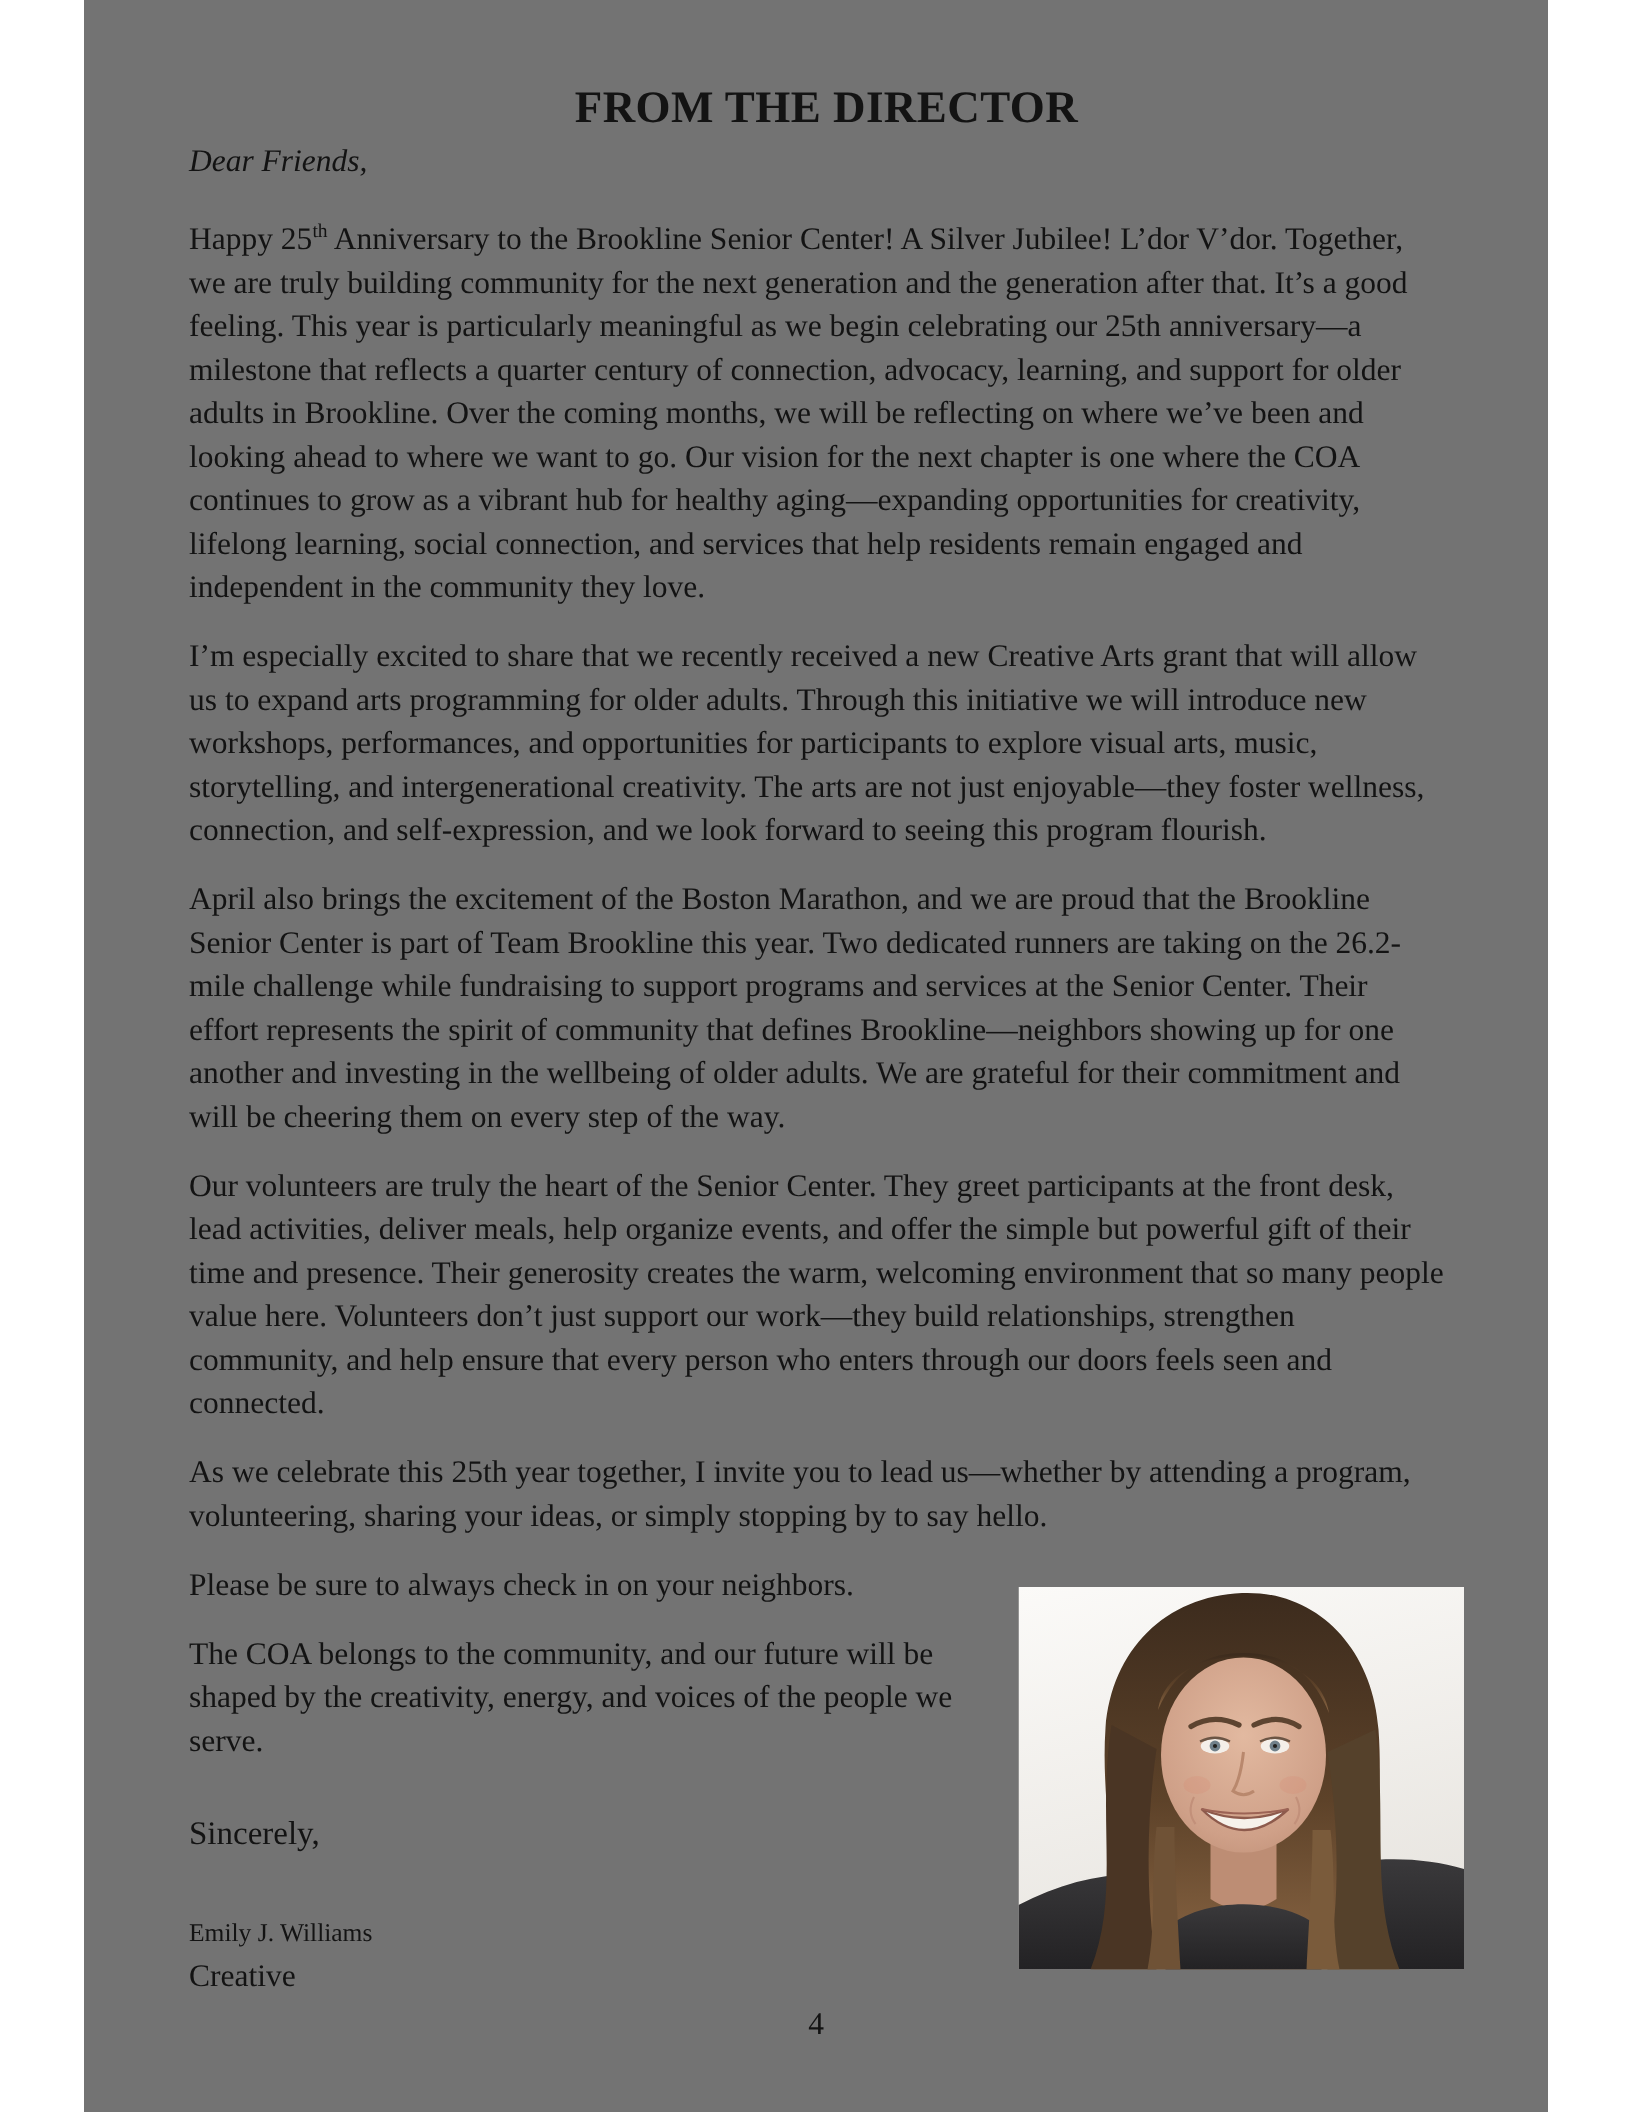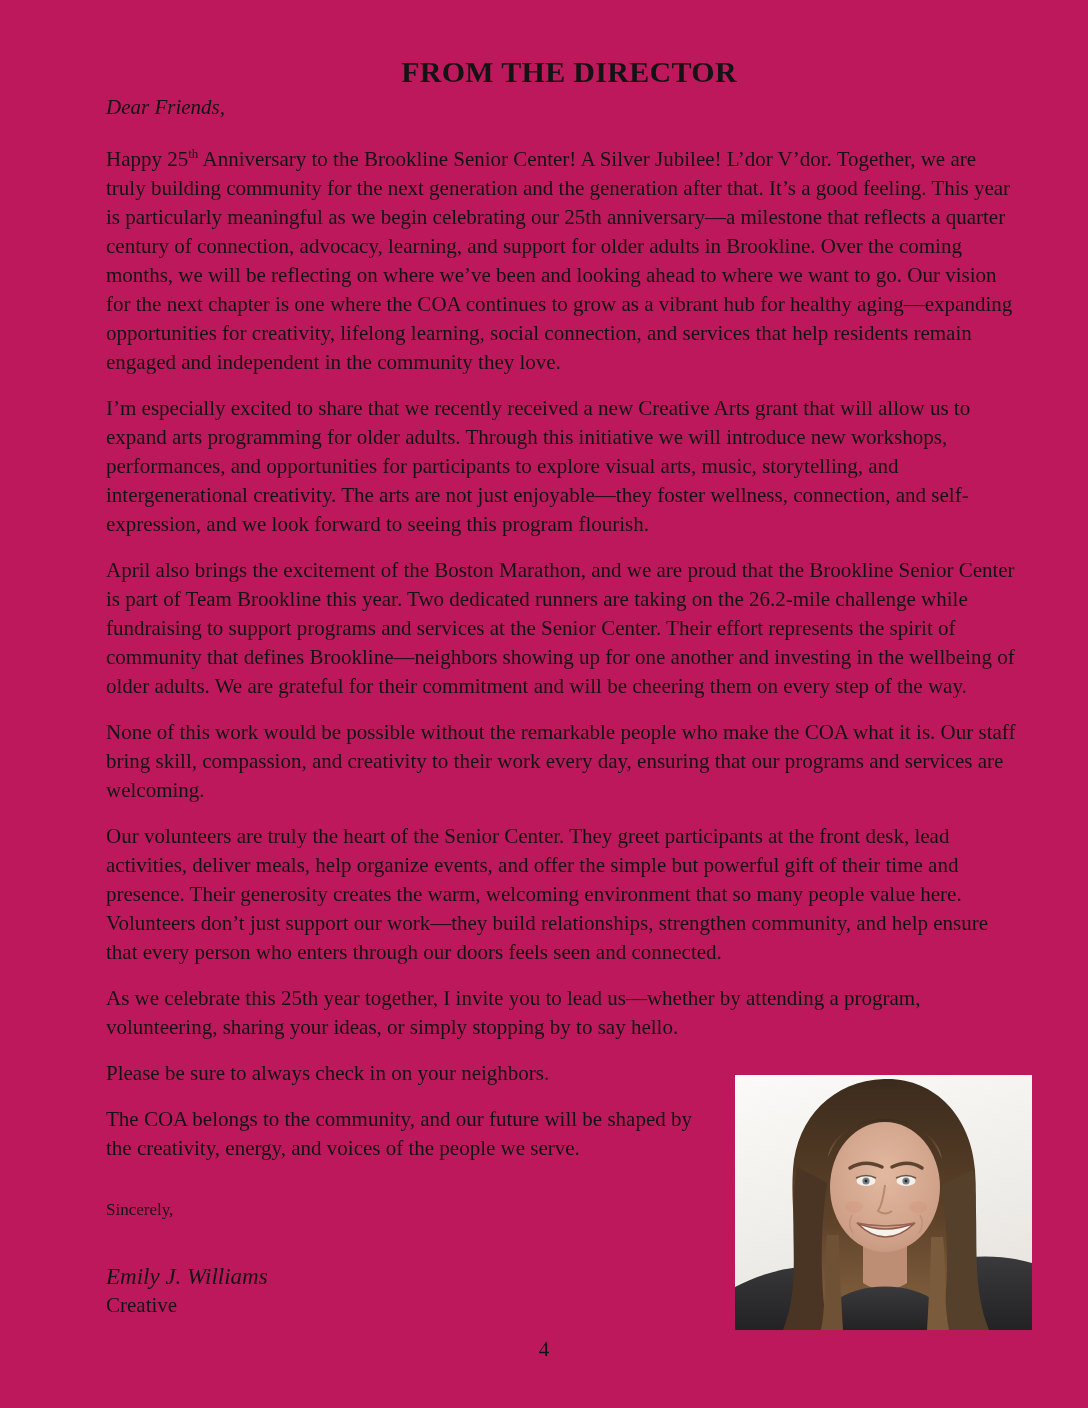--- a/index.html
+++ b/index.html
@@ -2,26 +2,26 @@
 <html><head>
 <meta charset="utf-8">
 <style>
   html, body {
     margin: 0;
     padding: 0;
     background: #ffffff;
   }
   .page {
     position: relative;
-    width: 1088px;
+    width: 976px;
     height: 1408px;
     margin: 0 auto;
-    background: #be185d;
+    background: #737373;
     box-sizing: border-box;
-    padding: 54px 56px 0 106px;
+    padding: 54px 56px 0 70px;
     font-family: "Liberation Serif", "DejaVu Serif", serif;
     color: #131313;
     overflow: hidden;
   }
   .title {
     margin: 0 0 4px 0;
     text-align: center;
     font-size: 30px;
     line-height: 36px;
     font-weight: bold;
@@ -49,28 +49,27 @@
     height: 255px;
     margin: 16px 0 6px 26px;
   }
   .photo-wrap svg {
     display: block;
     width: 100%;
     height: 100%;
   }
   .closing {
     margin: 32px 0 0 0;
-    font-size: 17px;
+    font-size: 22px;
     line-height: 29px;
   }
   .sig-name {
     margin: 38px 0 0 0;
-    font-size: 23px;
+    font-size: 17px;
     line-height: 29px;
-    font-style: italic;
   }
   .sig-role {
     margin: 0;
     font-size: 21px;
     line-height: 29px;
   }
   .page-number {
     position: absolute;
     left: 0;
     right: 0;
@@ -88,21 +87,20 @@
   <h1 class="title">FROM THE DIRECTOR</h1>
 
   <p class="salutation">Dear Friends,</p>
 
   <p class="body-para"><span>Happy 25</span><sup>th</sup><span> Anniversary to the Brookline Senior Center! A Silver Jubilee! L’dor V’dor. Together, we are truly building community for the next generation and the generation after that. It’s a good feeling. This year is particularly meaningful as we begin celebrating our 25th anniversary—a milestone that reflects a quarter century of connection, advocacy, learning, and support for older adults in Brookline. Over the coming months, we will be reflecting on where we’ve been and looking ahead to where we want to go. Our vision for the next chapter is one where the COA continues to grow as a vibrant hub for healthy aging—expanding opportunities for creativity, lifelong learning, social connection, and services that help residents remain engaged and independent in the community they love.</span></p>
 
   <p class="body-para">I’m especially excited to share that we recently received a new Creative Arts grant that will allow us to expand arts programming for older adults. Through this initiative we will introduce new workshops, performances, and opportunities for participants to explore visual arts, music, storytelling, and intergenerational creativity. The arts are not just enjoyable—they foster wellness, connection, and self-expression, and we look forward to seeing this program flourish.</p>
 
   <p class="body-para">April also brings the excitement of the Boston Marathon, and we are proud that the Brookline Senior Center is part of Team Brookline this year. Two dedicated runners are taking on the 26.2-mile challenge while fundraising to support programs and services at the Senior Center. Their effort represents the spirit of community that defines Brookline—neighbors showing up for one another and investing in the wellbeing of older adults. We are grateful for their commitment and will be cheering them on every step of the way.</p>
 
-  <p class="body-para">None of this work would be possible without the remarkable people who make the COA what it is. Our staff bring skill, compassion, and creativity to their work every day, ensuring that our programs and services are welcoming.</p>
 
   <p class="body-para">Our volunteers are truly the heart of the Senior Center. They greet participants at the front desk, lead activities, deliver meals, help organize events, and offer the simple but powerful gift of their time and presence. Their generosity creates the warm, welcoming environment that so many people value here. Volunteers don’t just support our work—they build relationships, strengthen community, and help ensure that every person who enters through our doors feels seen and connected.</p>
 
   <p class="body-para">As we celebrate this 25th year together, I invite you to lead us—whether by attending a program, volunteering, sharing your ideas, or simply stopping by to say hello.</p>
 
   <div class="photo-wrap">
     <svg viewBox="0 0 297 255" xmlns="http://www.w3.org/2000/svg">
       <defs>
         <linearGradient id="bgGrad" x1="0" y1="0" x2="0.3" y2="1">
           <stop offset="0" stop-color="#fbfaf8"></stop>

